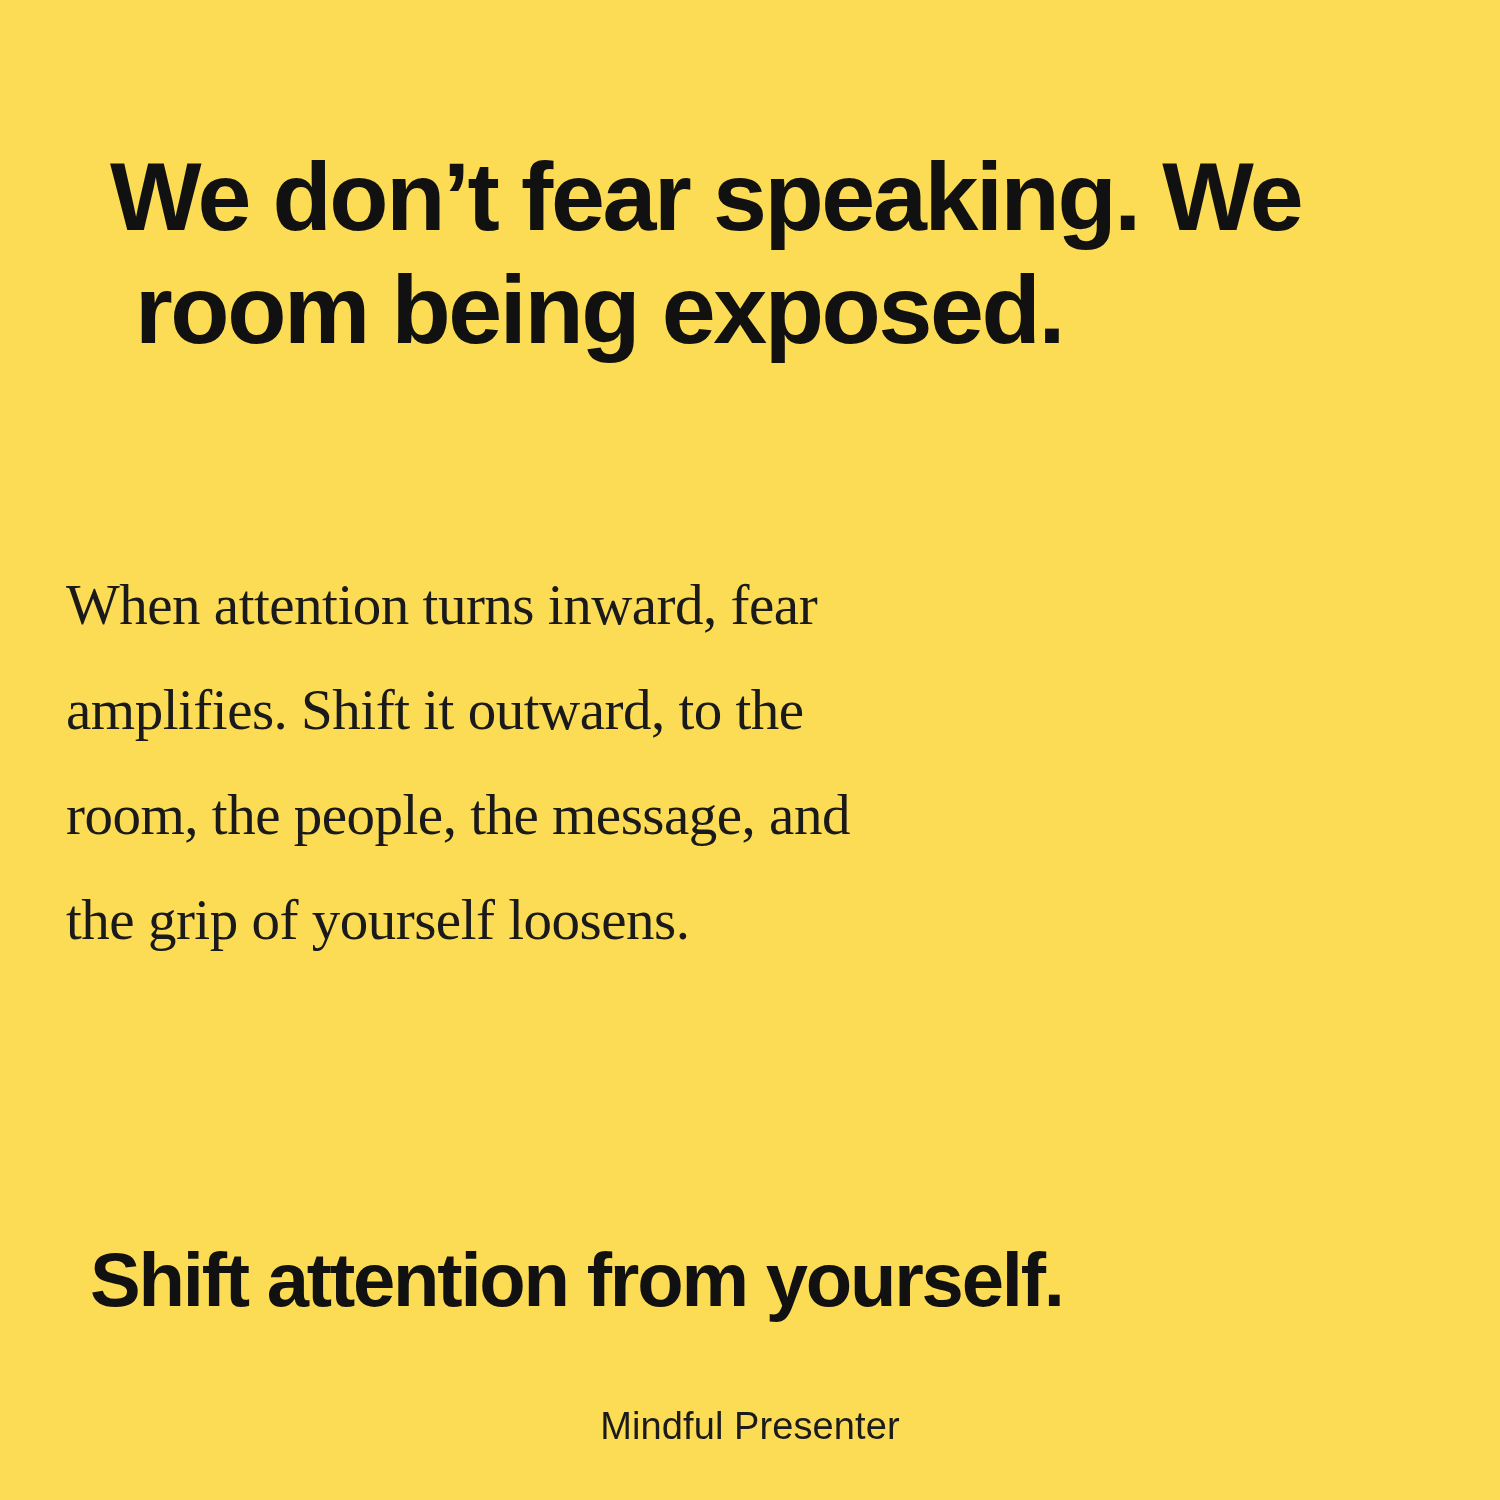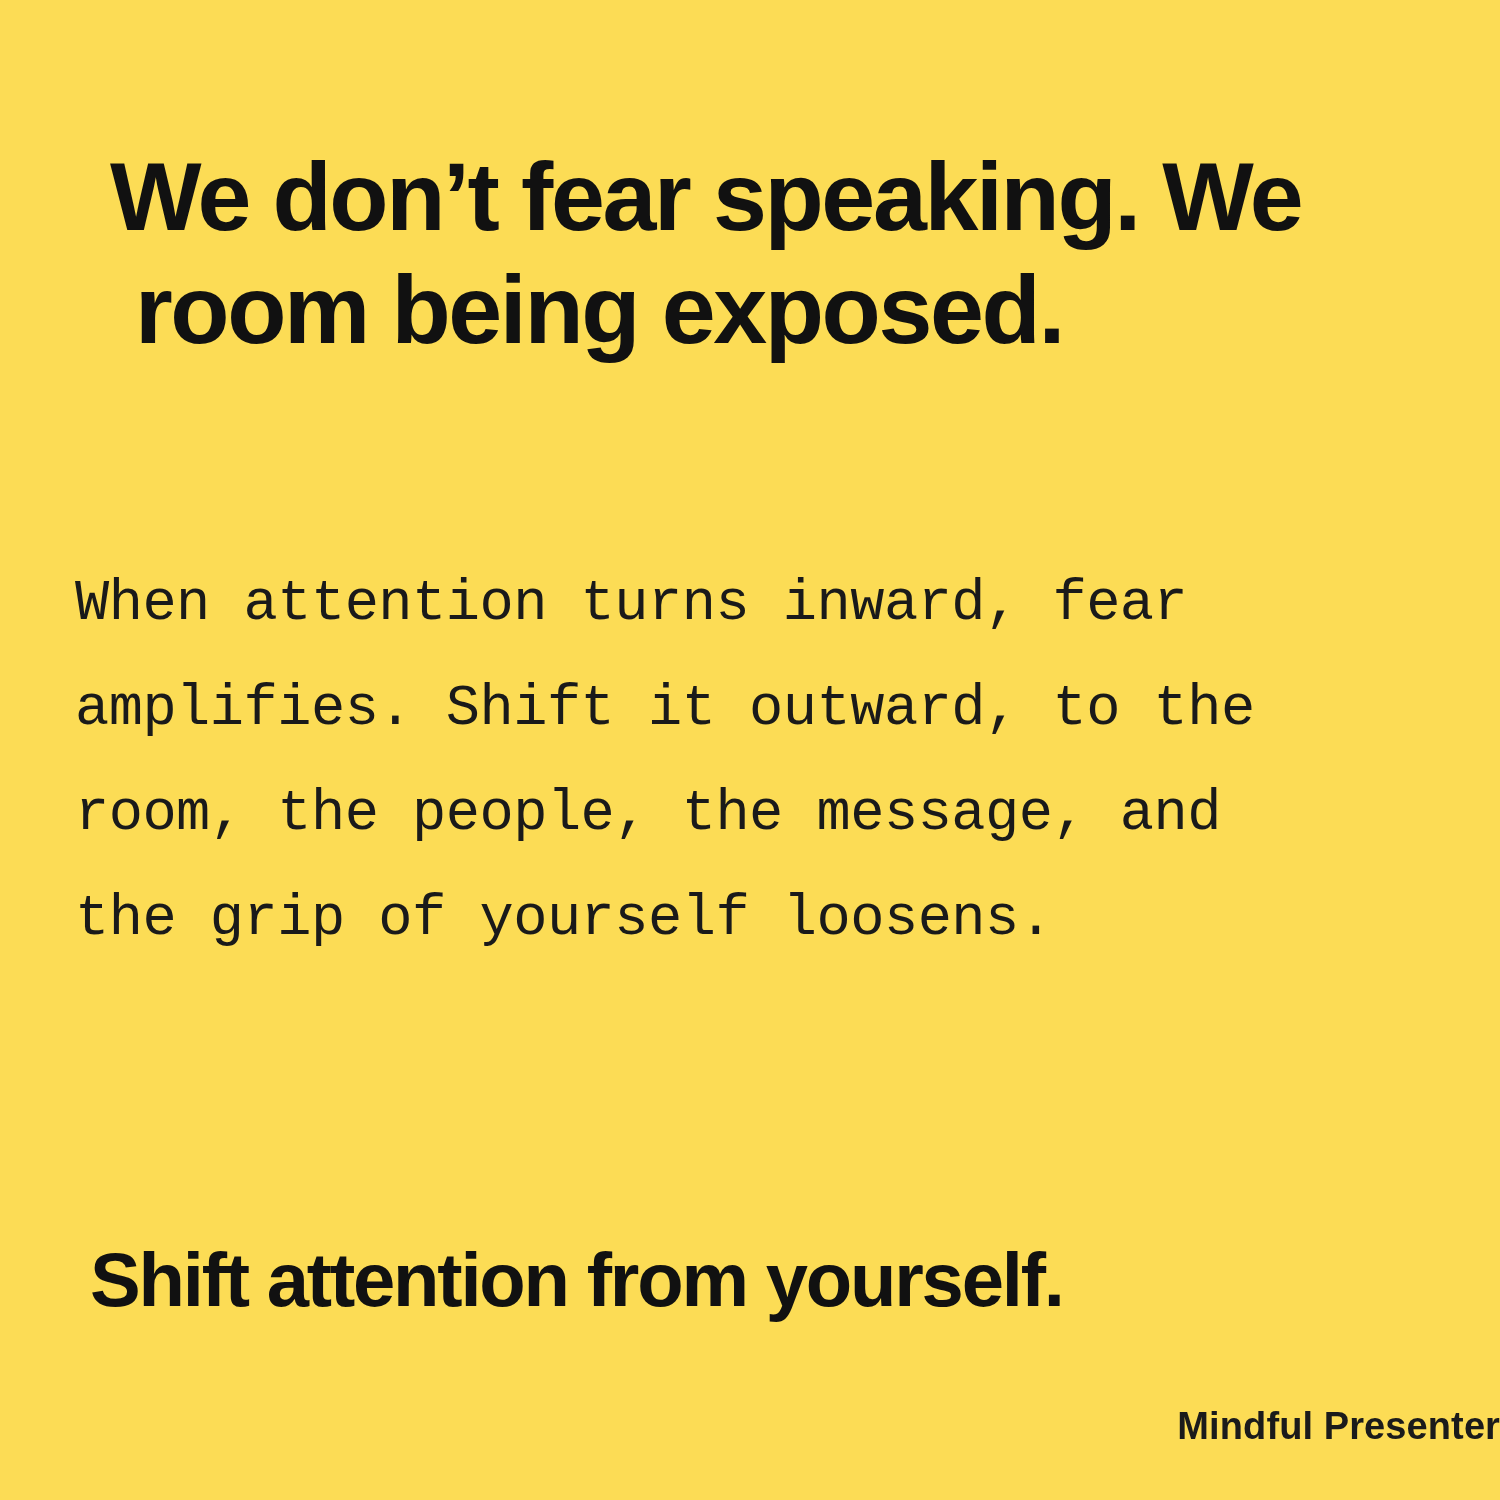--- a/index.html
+++ b/index.html
@@ -45,25 +45,25 @@
   }
 
   .headline-line {
     display: block;
     white-space: nowrap;
   }
 
   
   .body-block {
     position: absolute;
-    left: 75px;
+    left: 66px;
     top: 552px;
     width: 1380px;
     color: #1a1a1a;
-    font-family: Liberation Mono, monospace;
+    font-family: Liberation Serif, serif;
     font-weight: 400;
     font-size: 57px;
     line-height: 105px;
     letter-spacing: -0.5px;
     text-align: left;
   }
 
   .body-line {
     display: block;
     white-space: nowrap;
@@ -86,24 +86,24 @@
     letter-spacing: -2.2px;
     white-space: nowrap;
   }
 
   
   .footer {
     position: absolute;
     left: 0;
     top: 1403px;
     width: 1500px;
-    text-align: right;
+    text-align: center;
     color: #1b1b1b;
     font-family: "Liberation Sans", sans-serif;
-    font-weight: 700;
+    font-weight: 400;
     font-size: 38px;
     line-height: 46px;
     letter-spacing: 0.1px;
   }
 </style>
 </head>
 <body>
 
 <div class="card">
 

